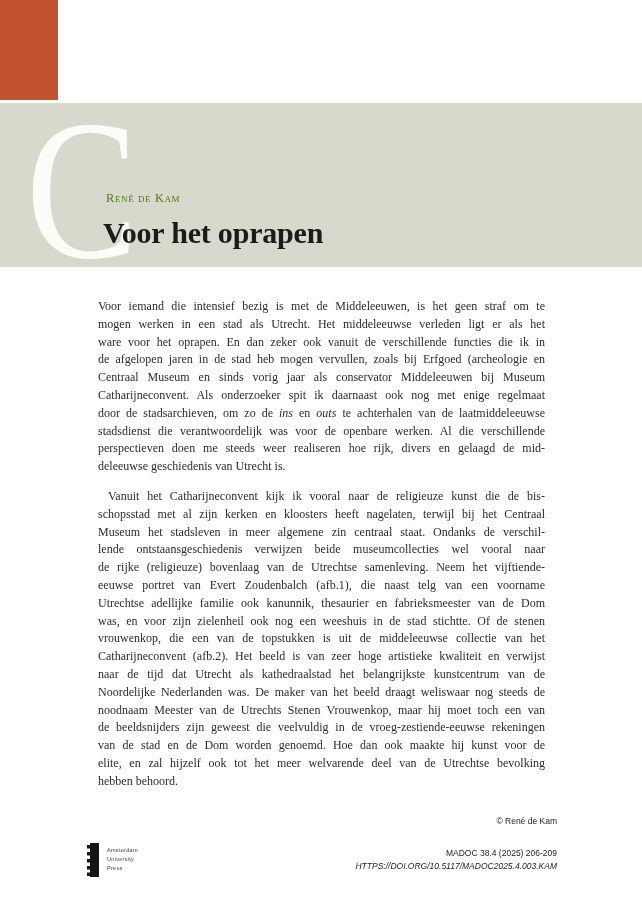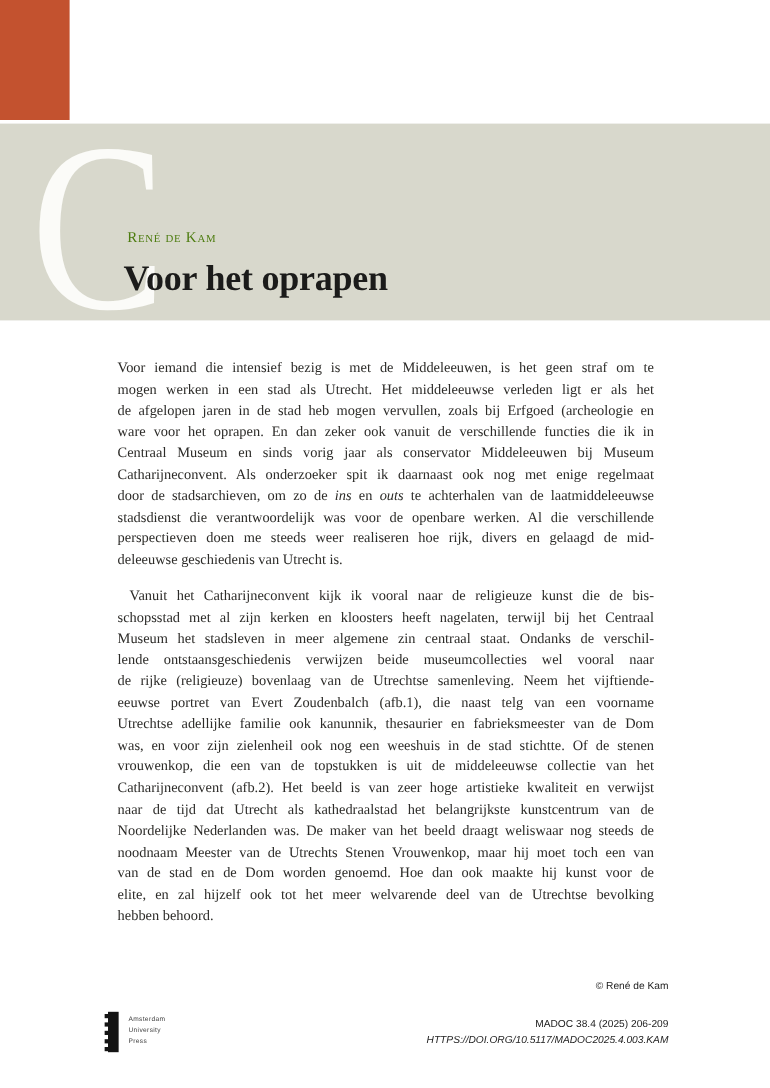--- a/index.html
+++ b/index.html
@@ -101,22 +101,22 @@
   </div>
 
   <div class="author-name">René de Kam</div>
 
   <h1 class="article-title" style="margin:0">Voor het oprapen</h1>
 
   <div class="body-text">
       <div class="para">
         <div class="line">Voor iemand die intensief bezig is met de Middeleeuwen, is het geen straf om te</div>
         <div class="line">mogen werken in een stad als Utrecht. Het middeleeuwse verleden ligt er als het</div>
+        <div class="line">ware voor het oprapen. En dan zeker ook vanuit de verschillende functies die ik in</div>
         <div class="line">de afgelopen jaren in de stad heb mogen vervullen, zoals bij Erfgoed (archeologie en</div>
-        <div class="line">ware voor het oprapen. En dan zeker ook vanuit de verschillende functies die ik in</div>
         <div class="line">Centraal Museum en sinds vorig jaar als conservator Middeleeuwen bij Museum</div>
         <div class="line">Catharijneconvent. Als onderzoeker spit ik daarnaast ook nog met enige regelmaat</div>
         <div class="line">door de stadsarchieven, om zo de <i>ins</i> en <i>outs</i> te achterhalen van de laatmiddeleeuwse</div>
         <div class="line">stadsdienst die verantwoordelijk was voor de openbare werken. Al die verschillende</div>
         <div class="line">perspectieven doen me steeds weer realiseren hoe rijk, divers en gelaagd de mid-</div>
         <div class="line last">deleeuwse geschiedenis van Utrecht is.</div>
       </div>
       <div class="para">
         <div class="line indent">Vanuit het Catharijneconvent kijk ik vooral naar de religieuze kunst die de bis-</div>
         <div class="line">schopsstad met al zijn kerken en kloosters heeft nagelaten, terwijl bij het Centraal</div>
@@ -124,20 +124,21 @@
         <div class="line">lende ontstaansgeschiedenis verwijzen beide museumcollecties wel vooral naar</div>
         <div class="line">de rijke (religieuze) bovenlaag van de Utrechtse samenleving. Neem het vijftiende-</div>
         <div class="line">eeuwse portret van Evert Zoudenbalch (afb.1), die naast telg van een voorname</div>
         <div class="line">Utrechtse adellijke familie ook kanunnik, thesaurier en fabrieksmeester van de Dom</div>
         <div class="line">was, en voor zijn zielenheil ook nog een weeshuis in de stad stichtte. Of de stenen</div>
         <div class="line">vrouwenkop, die een van de topstukken is uit de middeleeuwse collectie van het</div>
         <div class="line">Catharijneconvent (afb.2). Het beeld is van zeer hoge artistieke kwaliteit en verwijst</div>
         <div class="line">naar de tijd dat Utrecht als kathedraalstad het belangrijkste kunstcentrum van de</div>
         <div class="line">Noordelijke Nederlanden was. De maker van het beeld draagt weliswaar nog steeds de</div>
         <div class="line">noodnaam Meester van de Utrechts Stenen Vrouwenkop, maar hij moet toch een van</div>
+        <div class="line">de beeldsnijders zijn geweest die veelvuldig in de vroeg-zestiende-eeuwse rekeningen</div>
         <div class="line">van de stad en de Dom worden genoemd. Hoe dan ook maakte hij kunst voor de</div>
         <div class="line">elite, en zal hijzelf ook tot het meer welvarende deel van de Utrechtse bevolking</div>
         <div class="line last">hebben behoord.</div>
       </div>
     </div>
 
   <div class="credit">© René de Kam</div>
 
   <div class="publisher-logo">
     <svg width="12" height="34" viewBox="0 0 12 34">

